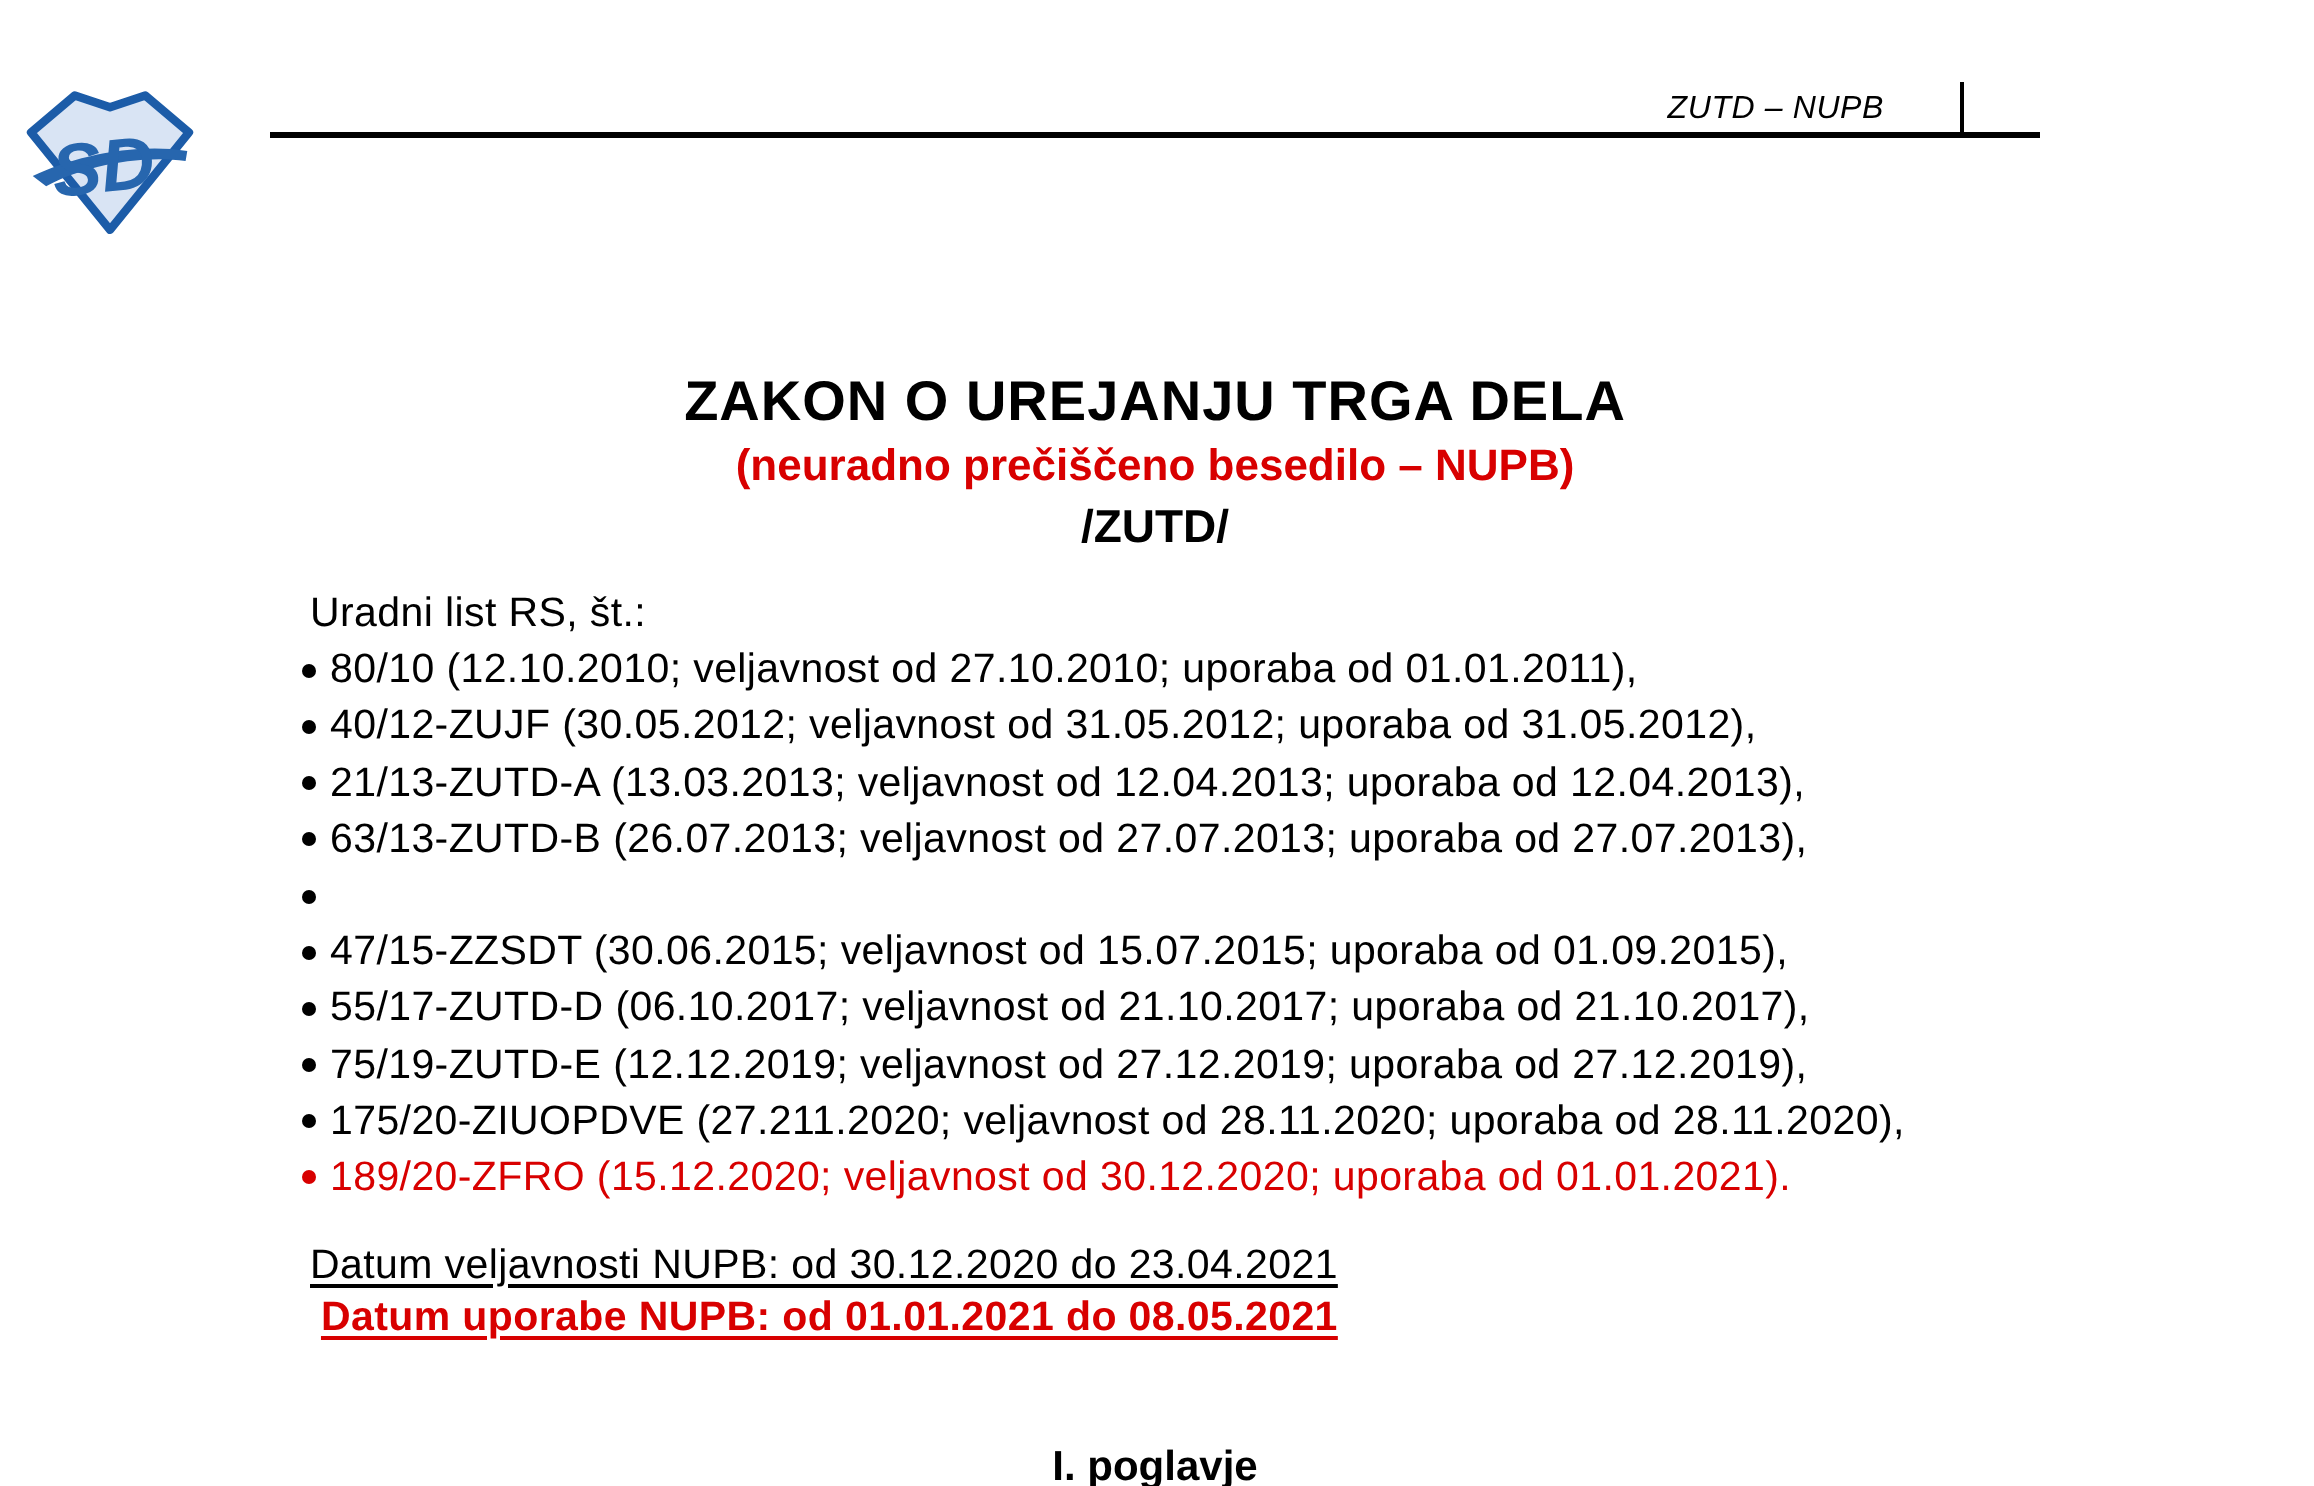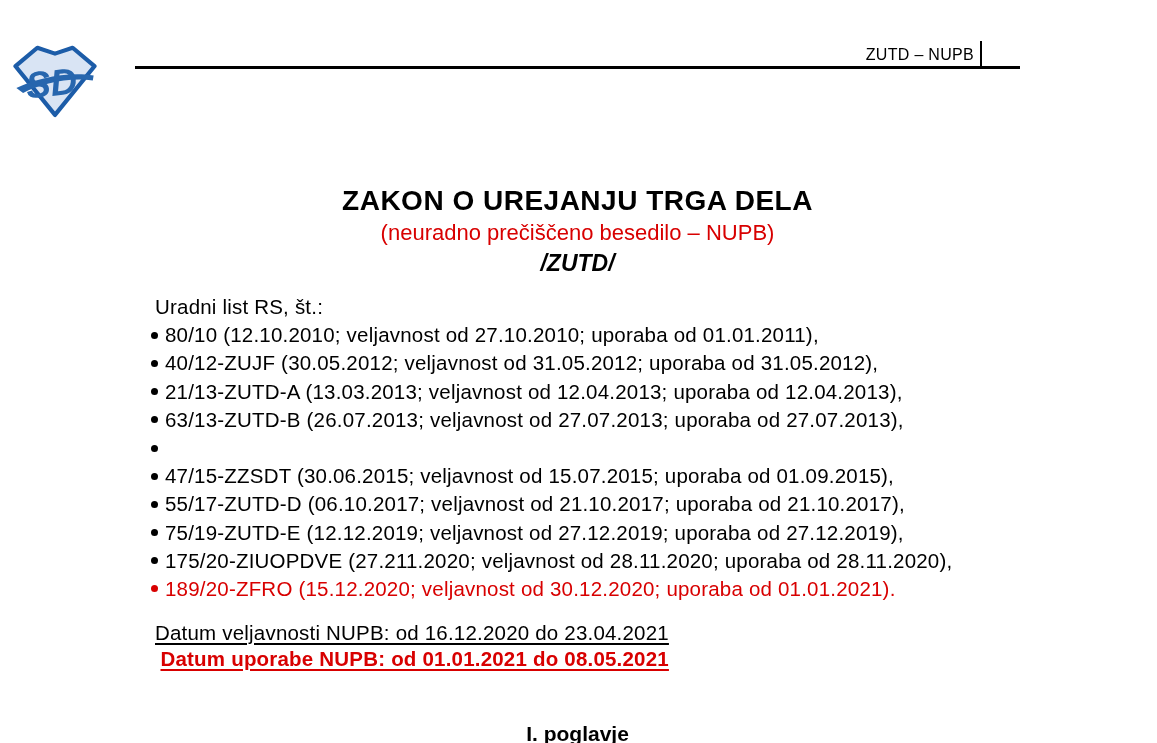--- a/index.html
+++ b/index.html
@@ -22,28 +22,28 @@
   .logo .shield{ fill:var(--logo-fill); stroke:var(--logo-outline); stroke-width:5; stroke-linejoin:round; }
   .logo .swoosh{ fill:var(--logo-letters); }
   .logo .letters{ fill:var(--logo-letters); font-family:"Liberation Sans", sans-serif;
                   font-size:44px; font-weight:bold; font-style:italic; }
   
   .header-row{
     position:absolute; left:135px; top:41px; width:885px; height:27px;
     display:flex; justify-content:flex-end; align-items:center;
     font-size:16px; padding-right:23px; letter-spacing:0.3px;
   }
-  .header-code{ margin-right:6px; }
+  .header-code{ margin-right:38px;font-style:italic; }
   .header-sep{ width:2px; height:27px; background:var(--ink); margin-right:15px; }
   .header-rule{ position:absolute; left:135px; top:66px; width:885px; height:3px; background:var(--ink); }
   
   .title-block{ position:absolute; left:135px; top:164px; width:885px; text-align:center; }
   .title-main{ font-size:28px; font-weight:bold; line-height:34px; letter-spacing:0.5px;margin-top:20px; }
-  .title-sub{ font-size:22px; font-weight:normal; line-height:30px; color:var(--red); }
-  .title-short{ font-size:23px; font-weight:bold; font-style:italic; line-height:30px; }
+  .title-sub{ font-size:22px; font-weight:bold; line-height:30px; color:var(--red); }
+  .title-short{ font-size:23px; font-weight:bold; line-height:30px; }
   
   .gazette{ position:absolute; left:150px; top:293px; font-size:20.5px; letter-spacing:0.2px; }
   .gazette-intro{ height:28.2px; line-height:28.2px; padding-left:5px; white-space:nowrap; }
   .gz-row{ height:28.2px; display:flex; align-items:center; white-space:nowrap; }
   .bullet{ width:7px; height:7px; border-radius:50%; background:var(--ink); margin:0 7px 0 1px; flex:0 0 auto; }
   .gz-row.red{ color:var(--red); }
   .gz-row.red .bullet{ background:var(--red); }
   
   .datum-block{ position:absolute; left:155px; top:620px; font-size:20.5px; letter-spacing:0.2px; }
   .datum-validity{ line-height:26px; text-decoration:underline; text-underline-offset:3px; white-space:nowrap; }
@@ -117,19 +117,19 @@
           <span>175/20-ZIUOPDVE (27.211.2020; veljavnost od 28.11.2020; uporaba od 28.11.2020),</span>
         </div>
         <div class="gz-row red">
           <span class="bullet"></span>
           <span>189/20-ZFRO (15.12.2020; veljavnost od 30.12.2020; uporaba od 01.01.2021).</span>
         </div>
       </div>
   </div>
 
   <div class="datum-block">
-    <div class="datum-validity">Datum veljavnosti NUPB: od 16.12.2020 do 23.04.2021</div>
+    <div class="datum-validity">Datum veljavnosti NUPB: od 30.12.2020 do 23.04.2021</div>
     <div class="datum-usage">Datum uporabe NUPB: od 01.01.2021 do 08.05.2021</div>
   </div>
 
   <div class="chapter">I. poglavje</div>
 
 </div>
 
 </body></html>

